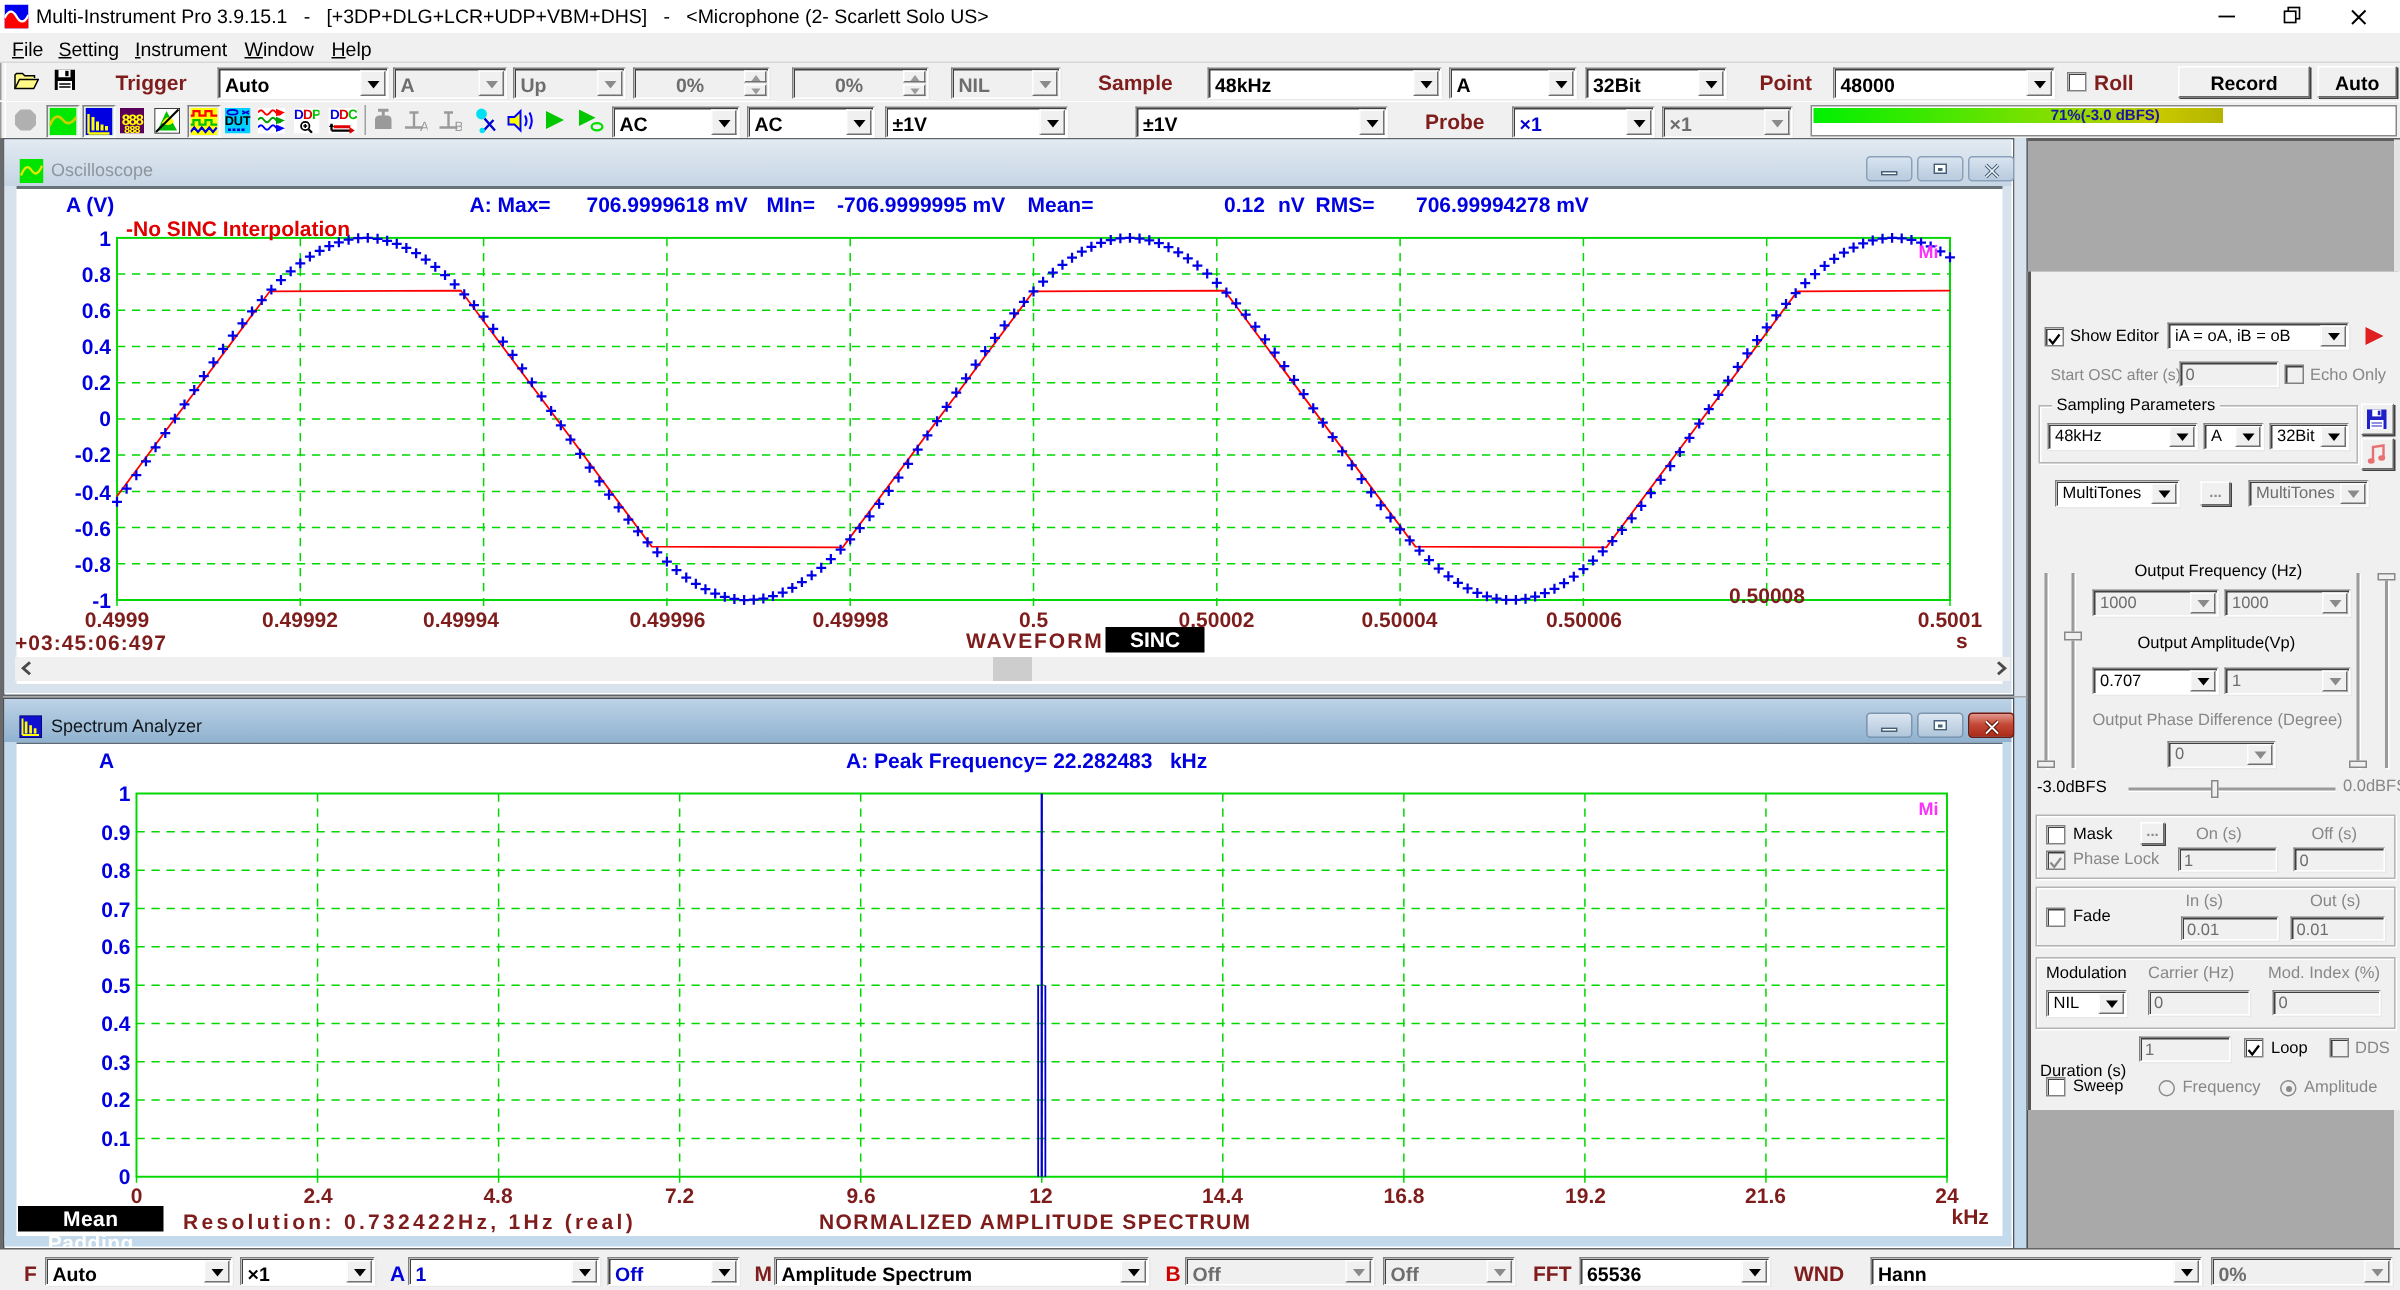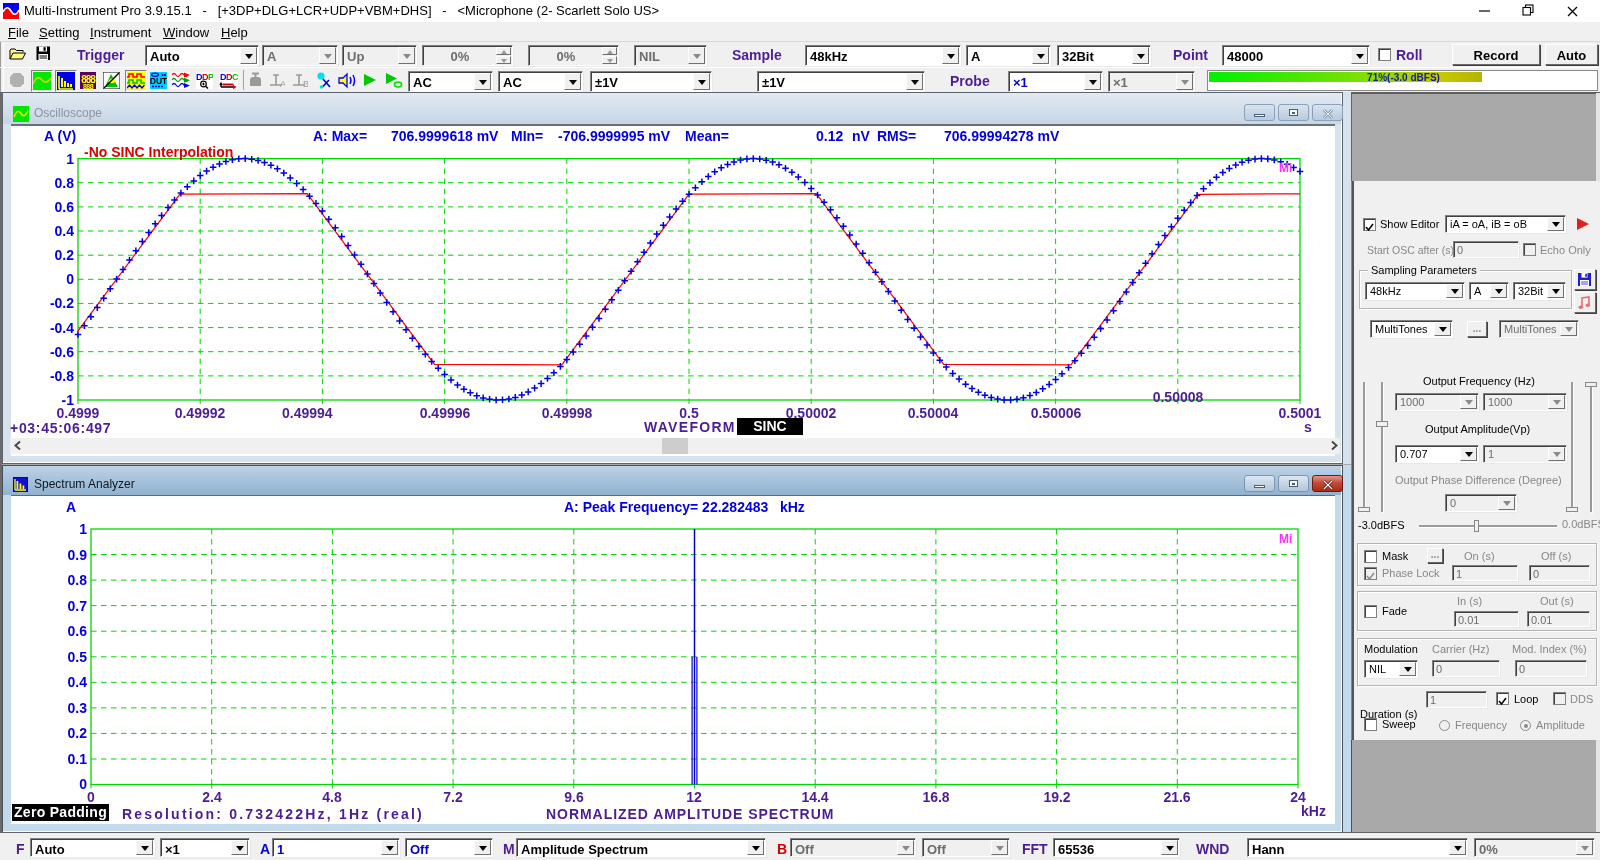--- a/index.html
+++ b/index.html
@@ -1,17 +1,17 @@
 <!DOCTYPE html>
 <html><head><meta charset="utf-8"><style>
 *{margin:0;padding:0;box-sizing:border-box}
 html,body{width:1600px;height:860px;overflow:hidden;font-family:"Liberation Sans",sans-serif;background:#a9a9a9}
 .abs{position:absolute}
 .bl{position:absolute;font:bold 14px "Liberation Sans",sans-serif;color:#0000e0;width:44px;text-align:right}
-.bk{position:absolute;font:bold 14px "Liberation Sans",sans-serif;color:#4c1d95;white-space:nowrap}
+.bk{position:absolute;font:bold 14px "Liberation Sans",sans-serif;color:#7f1d1d;white-space:nowrap}
 .gd{stroke:#00d800;stroke-width:1;stroke-dasharray:5.5 4.5;fill:none}
 .gs{stroke:#00d800;stroke-width:1;fill:none}
 .gr{stroke:#00d800;stroke-width:1.3;fill:none}
 .combo{position:absolute;background:#fff;border:1px solid #808080;border-right-color:#fff;border-bottom-color:#fff;box-shadow:inset 1px 1px 0 #404040, 1px 1px 0 #e8e8e8;font:13px "Liberation Sans",sans-serif;color:#000}
 .combo .tx{position:absolute;left:4px;top:3px;white-space:nowrap;font-weight:bold}
 .carr{position:absolute;right:1px;top:1px;bottom:1px;width:17px;background:#f0f0f0;border:1px solid;border-color:#fdfdfd #707070 #707070 #fdfdfd}
 .carr:after{content:"";position:absolute;left:50%;top:50%;margin:-2px 0 0 -4px;border:4px solid transparent;border-top:5px solid #000;border-bottom:none}
 .dis{background:#f0f0f0;color:#6d6d6d}
 .dis .carr:after{border-top-color:#8a8a8a}
 .gray{color:#878787}
@@ -452,21 +452,21 @@
 <div class="bk" style="left:292px;top:789px;width:80px;text-align:center">4.8</div>
 <div class="bk" style="left:413px;top:789px;width:80px;text-align:center">7.2</div>
 <div class="bk" style="left:534px;top:789px;width:80px;text-align:center">9.6</div>
 <div class="bk" style="left:654px;top:789px;width:80px;text-align:center">12</div>
 <div class="bk" style="left:775px;top:789px;width:80px;text-align:center">14.4</div>
 <div class="bk" style="left:896px;top:789px;width:80px;text-align:center">16.8</div>
 <div class="bk" style="left:1017px;top:789px;width:80px;text-align:center">19.2</div>
 <div class="bk" style="left:1137px;top:789px;width:80px;text-align:center">21.6</div>
 <div class="bk" style="left:1258px;top:789px;width:80px;text-align:center">24</div>
 <div class="abs bk" style="left:1301px;top:803px">kHz</div>
-<div class="abs" style="left:12px;top:804px;width:97px;height:17px;background:#000;color:#fff;font:bold 14px 'Liberation Sans',sans-serif;text-align:center;letter-spacing:0.3px">Zero Padding</div>
+<div class="abs" style="left:12px;top:804px;width:97px;height:17px;background:#000;color:#fff;font:bold 14px 'Liberation Sans',sans-serif;text-align:center;letter-spacing:0.3px">Mean Padding</div>
 <div class="abs bk" style="left:122px;top:806px;letter-spacing:2.2px">Resolution: 0.732422Hz, 1Hz (real)</div>
 <div class="abs bk" style="left:546px;top:806px;letter-spacing:0.95px">NORMALIZED AMPLITUDE SPECTRUM</div>
 
 <div class="abs" style="left:1352px;top:181px;width:248px;height:559px;background:#f0f0f0;border-left:2px solid #555;box-shadow:-1px 0 0 #8a8a8a">
 
 
  <div class="cb" style="left:9px;top:37px"><svg width="11" height="11">
         <path d="M2 5 L4.5 8 L9 2" stroke="#000" stroke-width="1.5" fill="none"></path>
       </svg></div>
  <div class="abs sg" style="left:26px;top:37px">Show Editor</div>

